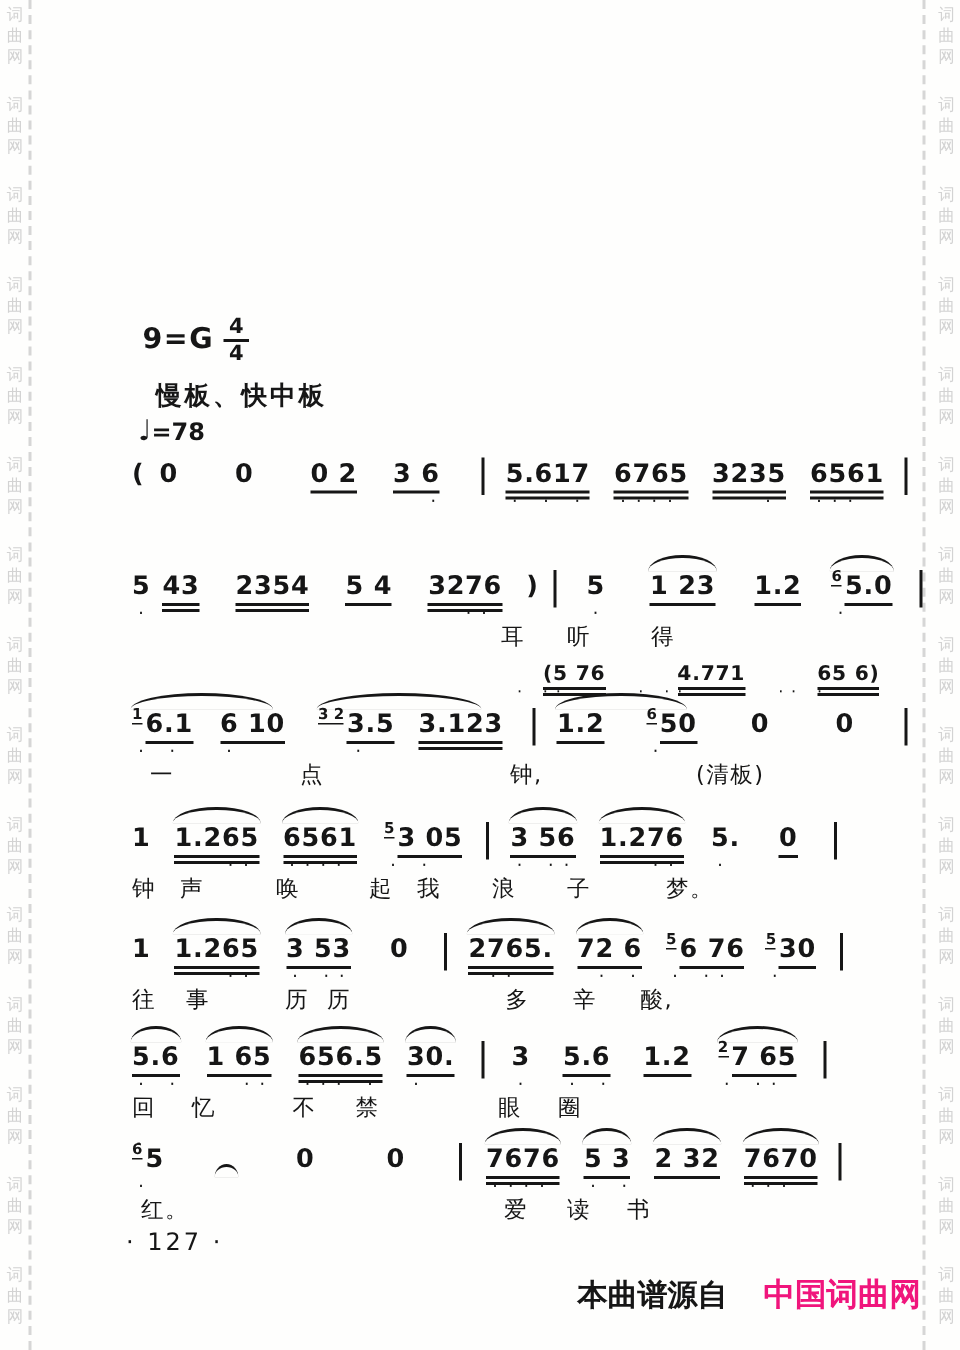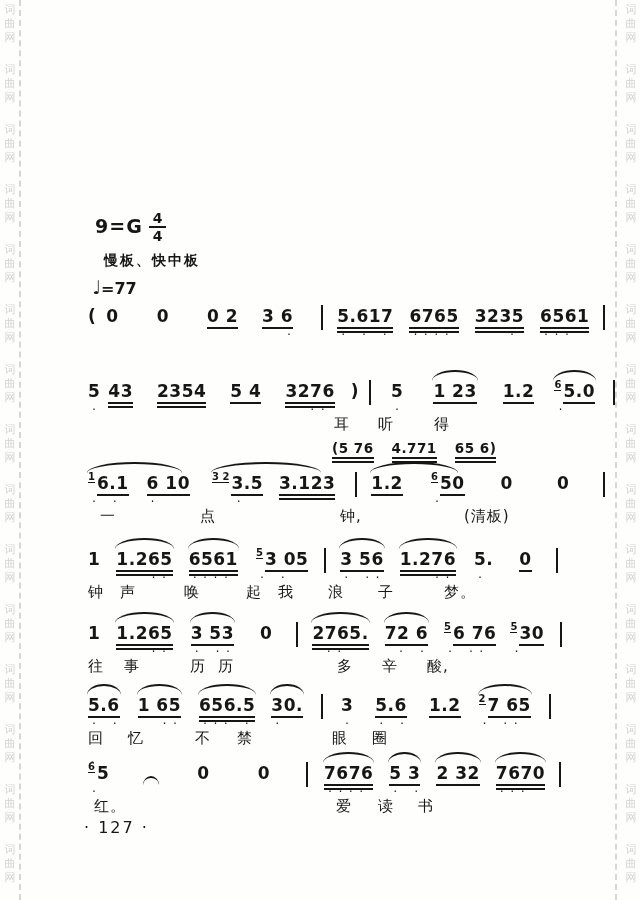--- a/index.html
+++ b/index.html
@@ -15,41 +15,41 @@
   .wmchar{display:block;margin-bottom:3px;}
   .wmgap{display:block;height:18px;}
   
   .title{position:absolute;left:0;right:0;top:150px;text-align:center;font-size:30px;
          font-weight:bold;letter-spacing:26px;padding-left:26px;}
   .keysig{position:absolute;left:95px;top:215px;font-size:19px;font-weight:bold;letter-spacing:1px;}
   .frac{position:absolute;left:149px;top:211px;width:17px;text-align:center;font-weight:bold;
         font-size:14px;line-height:14px;}
   .frac .ft{display:block;border-bottom:2px solid #161616;padding-bottom:1px;}
   .frac .fb{display:block;padding-top:1px;}
-  .tempo{position:absolute;left:104px;top:252px;font-size:14px;font-weight:bold;letter-spacing:2px;}
+  .tempo{position:absolute;left:104px;top:252px;font-size:17px;font-weight:bold;letter-spacing:2px;}
   .metro{position:absolute;left:92px;top:276px;font-size:16px;font-weight:bold;}
   .metro .nsym{font-size:19px;font-weight:normal;}
   
   .mline{position:absolute;white-space:nowrap;height:58px;}
   .tok{position:relative;display:inline-block;vertical-align:top;}
   .txt{display:inline-block;font-size:17px;font-weight:bold;letter-spacing:0.5px;line-height:22px;}
   .u1{border-bottom:2px solid #161616;}
   .u2{border-bottom:6px double #161616;}
   .dots{position:absolute;top:26px;left:0;padding-left:3px;font-family:"DejaVu Sans Mono",monospace;
         font-size:10px;letter-spacing:4.4px;line-height:8px;white-space:pre;}
   .grace{position:relative;top:-9px;font-size:10px;font-weight:bold;border-bottom:1px solid #161616;
          margin-right:2px;letter-spacing:0;}
   .arc{position:absolute;top:-10px;left:-1px;right:-1px;height:9px;
        border-top:2px solid #161616;border-radius:50% 50% 0 0 / 100% 100% 0 0;}
   .arc[style*="width"]{right:auto;}
   .bar{display:inline-block;width:2px;height:25px;background:#161616;vertical-align:-2px;}
   .curve{display:inline-block;width:16px;height:7px;margin-top:8px;
          border-top:2px solid #161616;border-radius:50% 50% 0 0 / 100% 100% 0 0;}
   .lyric{position:absolute;top:35px;font-size:15px;letter-spacing:1px;white-space:nowrap;}
-  .mline.small .txt{font-size:13.5px;line-height:17px;}
+  .mline.small .txt{font-size:13.5px;line-height:17px;margin-left:30px;}
   .mline.small .dots{top:20px;font-size:9px;letter-spacing:3.2px;}
   
   .pagenum{position:absolute;left:84px;top:818px;font-size:16px;letter-spacing:2px;}
   .footer{position:absolute;left:385px;top:849px;font-size:20px;font-weight:bold;white-space:nowrap;}
   .brand{margin-left:24px;font-size:21px;}
 </style>
 </head>
 <body>
 
 <div class="page">
@@ -181,28 +181,31 @@
     </div>
 
 
   <div class="keysig">9=G</div>
   <div class="frac">
     <span class="ft">4</span>
     <span class="fb">4</span>
   </div>
   <div class="tempo">慢板、快中板</div>
   <div class="metro">
-    <span class="nsym">♩</span><span>=77</span>
+    <span class="nsym">♩</span><span>=78</span>
   </div>
 
   <div id="music">
       <div class="mline" style="top: 305px; left: 88px;"><span class="tok"><span class="txt">(</span></span><span class="tok" style="margin-left: 10px;"><span class="txt">0</span></span><span class="tok" style="margin-left: 38px;"><span class="txt">0</span></span><span class="tok" style="margin-left: 38px;"><span class="txt u1">0 2</span></span><span class="tok" style="margin-left: 24px;"><span class="txt u1">3 6</span><span class="dots">  ·</span></span><span class="bar" style="margin-left: 28px;"></span><span class="tok" style="margin-left: 14px;"><span class="txt u2">5.617</span><span class="dots">· · ·</span></span><span class="tok" style="margin-left: 16px;"><span class="txt u2">6765</span><span class="dots">····</span></span><span class="tok" style="margin-left: 16px;"><span class="txt u2">3235</span><span class="dots">   ·</span></span><span class="tok" style="margin-left: 16px;"><span class="txt u2">6561</span><span class="dots">··· </span></span><span class="bar" style="margin-left: 14px;"></span></div>
       <div class="mline" style="top: 380px; left: 88px;"><span class="tok"><span class="txt">5</span><span class="dots">·</span></span><span class="tok" style="margin-left: 8px;"><span class="txt u2">43</span></span><span class="tok" style="margin-left: 24px;"><span class="txt u2">2354</span></span><span class="tok" style="margin-left: 24px;"><span class="txt u1">5 4</span></span><span class="tok" style="margin-left: 24px;"><span class="txt u2">3276</span><span class="dots">  ··</span></span><span class="tok" style="margin-left: 16px;"><span class="txt">)</span></span><span class="bar" style="margin-left: 10px;"></span><span class="tok" style="margin-left: 20px;"><span class="txt">5</span><span class="dots">·</span></span><span class="tok" style="margin-left: 30px;"><span class="txt u1">1 23</span><span class="arc"></span></span><span class="tok" style="margin-left: 26px;"><span class="txt u1">1.2</span></span><span class="tok" style="margin-left: 20px;"><span class="grace">6</span><span class="txt u1">5.0</span><span class="dots">·</span><span class="arc"></span></span><span class="bar" style="margin-left: 18px;"></span><span class="lyric" style="left: 246px;">耳</span><span class="lyric" style="left: 290px;">听</span><span class="lyric" style="left: 346px;">得</span></div>
       <div class="mline small" style="top: 438px; left: 332px;"><span class="tok"><span class="txt u2">(5 76</span><span class="dots"> · ··</span></span><span class="tok" style="margin-left: 18px;"><span class="txt u2">4.771</span><span class="dots">· ··</span></span><span class="tok" style="margin-left: 18px;"><span class="txt u2">65 6)</span><span class="dots">·· ·</span></span></div>
       <div class="mline" style="top: 472px; left: 88px;"><span class="tok"><span class="grace">1</span><span class="txt u1">6.1</span><span class="dots">· ·</span><span class="arc" style="width: 95px;"></span></span><span class="tok" style="margin-left: 18px;"><span class="txt u1">6 10</span><span class="dots">·</span></span><span class="tok" style="margin-left: 22px;"><span class="grace">3 2</span><span class="txt u1">3.5</span><span class="dots">  ·</span><span class="arc" style="width: 110px;"></span></span><span class="tok" style="margin-left: 16px;"><span class="txt u2">3.123</span></span><span class="bar" style="margin-left: 20px;"></span><span class="tok" style="margin-left: 14px;"><span class="txt u1">1.2</span><span class="arc" style="width: 88px;"></span></span><span class="tok" style="margin-left: 28px;"><span class="grace">6</span><span class="txt u1">50</span><span class="dots">·</span></span><span class="tok" style="margin-left: 36px;"><span class="txt">0</span></span><span class="tok" style="margin-left: 44px;"><span class="txt">0</span></span><span class="bar" style="margin-left: 34px;"></span><span class="lyric" style="left: 12px;">一</span><span class="lyric" style="left: 112px;">点</span><span class="lyric" style="left: 252px;">钟,</span><span class="lyric" style="left: 376px;">(清板)</span></div>
       <div class="mline" style="top: 548px; left: 88px;"><span class="tok"><span class="txt">1</span></span><span class="tok" style="margin-left: 16px;"><span class="txt u2">1.265</span><span class="dots">   ··</span><span class="arc"></span></span><span class="tok" style="margin-left: 16px;"><span class="txt u2">6561</span><span class="dots">····</span><span class="arc"></span></span><span class="tok" style="margin-left: 18px;"><span class="grace">5</span><span class="txt u1">3 05</span><span class="dots">· · </span></span><span class="bar" style="margin-left: 16px;"></span><span class="tok" style="margin-left: 14px;"><span class="txt u1">3 56</span><span class="dots">· ··</span><span class="arc"></span></span><span class="tok" style="margin-left: 16px;"><span class="txt u2">1.276</span><span class="dots">   ··</span><span class="arc"></span></span><span class="tok" style="margin-left: 18px;"><span class="txt">5.</span><span class="dots">·</span></span><span class="tok" style="margin-left: 26px;"><span class="txt u1">0</span></span><span class="bar" style="margin-left: 24px;"></span><span class="lyric" style="left: 0px;">钟</span><span class="lyric" style="left: 32px;">声</span><span class="lyric" style="left: 96px;">唤</span><span class="lyric" style="left: 158px;">起</span><span class="lyric" style="left: 190px;">我</span><span class="lyric" style="left: 240px;">浪</span><span class="lyric" style="left: 290px;">子</span><span class="lyric" style="left: 356px;">梦。</span></div>
       <div class="mline" style="top: 622px; left: 88px;"><span class="tok"><span class="txt">1</span></span><span class="tok" style="margin-left: 16px;"><span class="txt u2">1.265</span><span class="dots">   ··</span><span class="arc"></span></span><span class="tok" style="margin-left: 18px;"><span class="txt u1">3 53</span><span class="dots">· ··</span><span class="arc"></span></span><span class="tok" style="margin-left: 26px;"><span class="txt">0</span></span><span class="bar" style="margin-left: 24px;"></span><span class="tok" style="margin-left: 14px;"><span class="txt u2">2765.</span><span class="dots"> ·· </span><span class="arc"></span></span><span class="tok" style="margin-left: 16px;"><span class="txt u1">72 6</span><span class="dots"> · ·</span><span class="arc"></span></span><span class="tok" style="margin-left: 16px;"><span class="grace">5</span><span class="txt u1">6 76</span><span class="dots">· ··</span></span><span class="tok" style="margin-left: 14px;"><span class="grace">5</span><span class="txt u1">30</span><span class="dots">· </span></span><span class="bar" style="margin-left: 16px;"></span><span class="lyric" style="left: 0px;">往</span><span class="lyric" style="left: 36px;">事</span><span class="lyric" style="left: 102px;">历</span><span class="lyric" style="left: 130px;">历</span><span class="lyric" style="left: 249px;">多</span><span class="lyric" style="left: 294px;">辛</span><span class="lyric" style="left: 339px;">酸,</span></div>
       <div class="mline" style="top: 694px; left: 88px;"><span class="tok"><span class="txt u1">5.6</span><span class="dots">· ·</span><span class="arc"></span></span><span class="tok" style="margin-left: 18px;"><span class="txt u1">1 65</span><span class="dots">  ··</span><span class="arc"></span></span><span class="tok" style="margin-left: 18px;"><span class="txt u2">656.5</span><span class="dots">··· ·</span><span class="arc"></span></span><span class="tok" style="margin-left: 16px;"><span class="txt u1">30.</span><span class="dots">·</span><span class="arc"></span></span><span class="bar" style="margin-left: 18px;"></span><span class="tok" style="margin-left: 18px;"><span class="txt">3</span><span class="dots">·</span></span><span class="tok" style="margin-left: 22px;"><span class="txt u1">5.6</span><span class="dots">· ·</span></span><span class="tok" style="margin-left: 22px;"><span class="txt u1">1.2</span></span><span class="tok" style="margin-left: 18px;"><span class="grace">2</span><span class="txt u1">7 65</span><span class="dots">· ··</span><span class="arc"></span></span><span class="bar" style="margin-left: 18px;"></span><span class="lyric" style="left: 0px;">回</span><span class="lyric" style="left: 40px;">忆</span><span class="lyric" style="left: 107px;">不</span><span class="lyric" style="left: 149px;">禁</span><span class="lyric" style="left: 244px;">眼</span><span class="lyric" style="left: 284px;">圈</span></div>
       <div class="mline" style="top: 762px; left: 88px;"><span class="tok"><span class="grace">6̇</span><span class="txt">5</span><span class="dots">·</span></span><span class="curve" style="margin-left: 34px;"></span><span class="tok" style="margin-left: 38px;"><span class="txt">0</span></span><span class="tok" style="margin-left: 48px;"><span class="txt">0</span></span><span class="bar" style="margin-left: 36px;"></span><span class="tok" style="margin-left: 16px;"><span class="txt u2">7676</span><span class="dots">····</span><span class="arc"></span></span><span class="tok" style="margin-left: 16px;"><span class="txt u1">5 3</span><span class="dots">· ·</span><span class="arc"></span></span><span class="tok" style="margin-left: 16px;"><span class="txt u1">2 32</span><span class="arc"></span></span><span class="tok" style="margin-left: 16px;"><span class="txt u2">7670</span><span class="dots">··· </span><span class="arc"></span></span><span class="bar" style="margin-left: 14px;"></span><span class="lyric" style="left: 6px;">红。</span><span class="lyric" style="left: 248px;">爱</span><span class="lyric" style="left: 290px;">读</span><span class="lyric" style="left: 330px;">书</span></div>
     </div>
 
   <div class="pagenum">· 127 ·</div>
+  <div class="footer">
+    <span>本曲谱源自</span><span class="brand" style="color: rgb(240, 21, 124);">中国词曲网</span>
+  </div>
 </div>
 
 </body></html>

